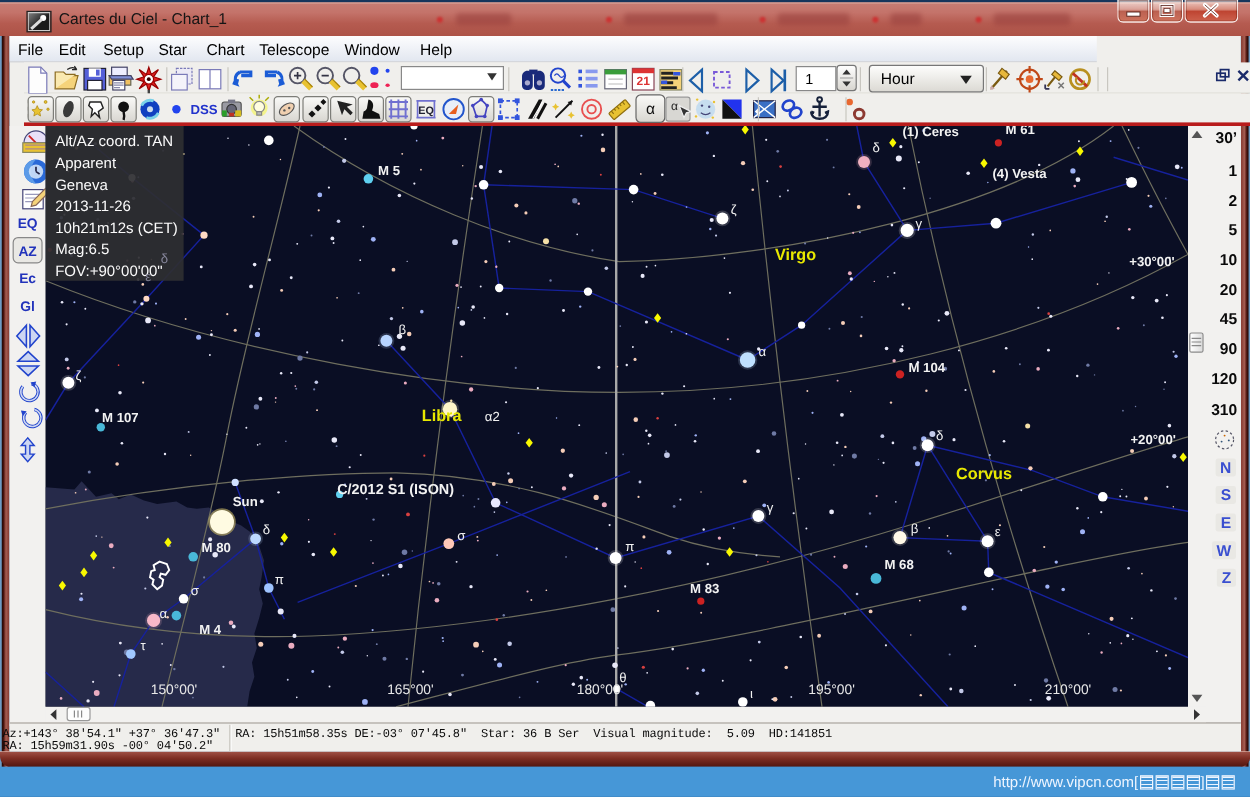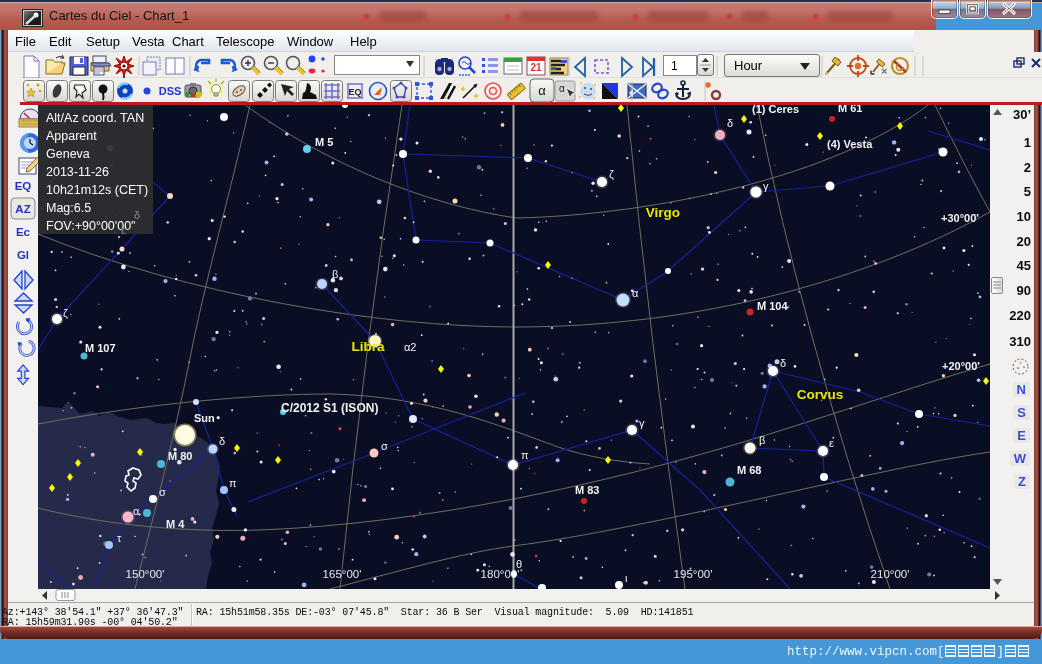--- a/index.html
+++ b/index.html
@@ -1,31 +1,31 @@
 <!DOCTYPE html>
 <html><head><meta charset="utf-8"><style>
 *{margin:0;padding:0;box-sizing:border-box}
 html,body{width:1042px;height:664px;overflow:hidden;font-family:"Liberation Sans",sans-serif}
 body{position:relative;background:#4697d7}
 .abs{position:absolute}
 
-#title{left:0;top:0;width:936px;height:30px;background:linear-gradient(#c87f76,#c4736a 35%,#b55b50 65%,#ad5347)}
+#title{left:0;top:0;width:1042px;height:30px;background:linear-gradient(#c87f76,#c4736a 35%,#b55b50 65%,#ad5347)}
 #title .topline{left:0;top:0;width:1042px;height:2px;background:#16355c}
 #title .topline2{left:0;top:2px;width:1042px;height:1px;background:#d8a49a}
 .blob{top:11px;height:10px;background:#973f3c;filter:blur(2px);border-radius:3px;opacity:.55}
 .bdot{top:14px;width:5px;height:5px;background:#c33;border-radius:50%;filter:blur(1px)}
 #appico{left:22px;top:9px;width:21px;height:18px;background:linear-gradient(135deg,#888,#1a1a1a 60%);border:1px solid #222;box-shadow:0 0 0 1px #ccc inset}
 #titletext{left:49px;top:8px;font-size:13px;color:#151515}
 .wbtn{top:0;height:19px;background:linear-gradient(rgba(255,245,240,.75),rgba(255,235,225,.35) 45%,rgba(175,70,45,.45) 52%,rgba(235,140,105,.45));border:1px solid rgba(255,255,255,.9);border-top:none;border-radius:0 0 5px 5px;box-shadow:inset 0 0 0 1px rgba(90,20,10,.35);color:#fff;text-align:center;font-weight:bold;font-size:12px;line-height:16px;text-shadow:0 1px 2px rgba(60,0,0,.95),0 0 1px rgba(60,0,0,.8)}
 
 #frL{left:0;top:30px;width:8px;height:609px;background:linear-gradient(90deg,#6e9cc4 1px,#2a0c08 2px,#4a120c 3px,#a65e52 5px,#8d4238 7px)}
 #frR{left:1034px;top:30px;width:8px;height:609px;background:linear-gradient(270deg,#6e9cc4 1px,#2a0c08 2px,#4a120c 3px,#a65e52 5px,#8d4238 7px)}
 #frB{left:0;top:626px;width:1042px;height:13px;background:linear-gradient(#d9a89e 0 1px,#9c4d42 1px,#7e2e24 45%,#511610);border-radius:0 0 9px 9px}
 #blue{left:0;top:639px;width:1042px;height:25px;background:#4697d7}
-#url{right:12px;top:645px;color:#eef5ff;font-size:12.5px;font-family:Liberation Mono, monospace;letter-spacing:0px}
+#url{right:12px;top:645px;color:#eef5ff;font-size:12.5px;font-family:Liberation Sans, sans-serif;letter-spacing:0px}
 .cjk{display:inline-block;width:11px;height:12px;margin:0 1px -2px 1px;border:1px solid #eef5ff;background:repeating-linear-gradient(#eef5ff 0 1px,transparent 1px 3px)}
 
 #client{left:8px;top:30px;width:1026px;height:596px;background:#f0efec}
 #menubar{left:0;top:0;width:906px;height:22px;background:linear-gradient(#fdfdfe,#e2e7f0);border-bottom:1px solid #cfd2d8;color:#000;font-size:13px}
 #menubar span{position:absolute;top:4px}
 .tb{left:12px;width:1026px;background:#f0efec}
 #tb1{top:22px;height:26px;border-bottom:1px solid #e0ded8}
 #tb2{top:48px;height:27px;border-bottom:3px solid #b91c1c}
 
 #sidebar{left:0;top:75px;width:30px;height:500px;background:#f2f1ef}
@@ -78,21 +78,21 @@
 <div id="frL" class="abs"></div>
 <div id="frR" class="abs"></div>
 <div id="frB" class="abs"></div>
 <div id="blue" class="abs"></div>
 <div id="url" class="abs">http://www.vipcn.com[<span class="cjk"></span><span class="cjk"></span><span class="cjk"></span><span class="cjk"></span>]<span class="cjk"></span><span class="cjk"></span></div>
 <div id="client" class="abs">
  <div id="menubar" class="abs">
   <span style="left:7px">File</span>
       <span style="left:41px">Edit</span>
       <span style="left:78px">Setup</span>
-  <span style="left:124px">Vesta</span>
+  <span style="left:124px">Star</span>
       <span style="left:164px">Chart</span>
       <span style="left:208px">Telescope</span>
   <span style="left:279px">Window</span>
       <span style="left:342px">Help</span>
  </div>
  <div id="tb1" class="tb abs">
   <svg width="1026" height="29" style="position:absolute">
    <defs>
           <linearGradient id="pg" x1="0" y1="0" x2="0" y2="1">
             <stop offset="0" stop-color="#fafaf8"></stop>
@@ -1241,21 +1241,21 @@
  </div>
  <div id="rpanel" class="abs">
       <div style="top:2px">30’</div>
       <div style="top:30px">1</div>
       <div style="top:55px">2</div>
       <div style="top:79px">5</div>
       <div style="top:104px">10</div>
       <div style="top:129px">20</div>
       <div style="top:153px">45</div>
       <div style="top:178px">90</div>
-      <div style="top:203px">220</div>
+      <div style="top:203px">120</div>
       <div style="top:229px">310</div>
       <div style="top:253px;right:5px"><svg width="17" height="17">
           <circle cx="8.5" cy="8.5" r="7.5" fill="none" stroke="#556" stroke-dasharray="2 2"></circle>
           <circle cx="8.5" cy="5" r="0.8" fill="#c60"></circle>
           <circle cx="12" cy="9" r="0.8" fill="#357"></circle>
           <circle cx="6" cy="10" r="0.8" fill="#357"></circle>
         </svg></div>
       <div class="dirbtn" style="top:277px;right:4px;background:#e9e8e4;padding:0 4px;border-radius:2px">N</div>
       <div class="dirbtn" style="top:300px;right:4px;background:#e9e8e4;padding:0 4px;border-radius:2px">S</div>
       <div class="dirbtn" style="top:323px;right:4px;background:#e9e8e4;padding:0 4px;border-radius:2px">E</div>

